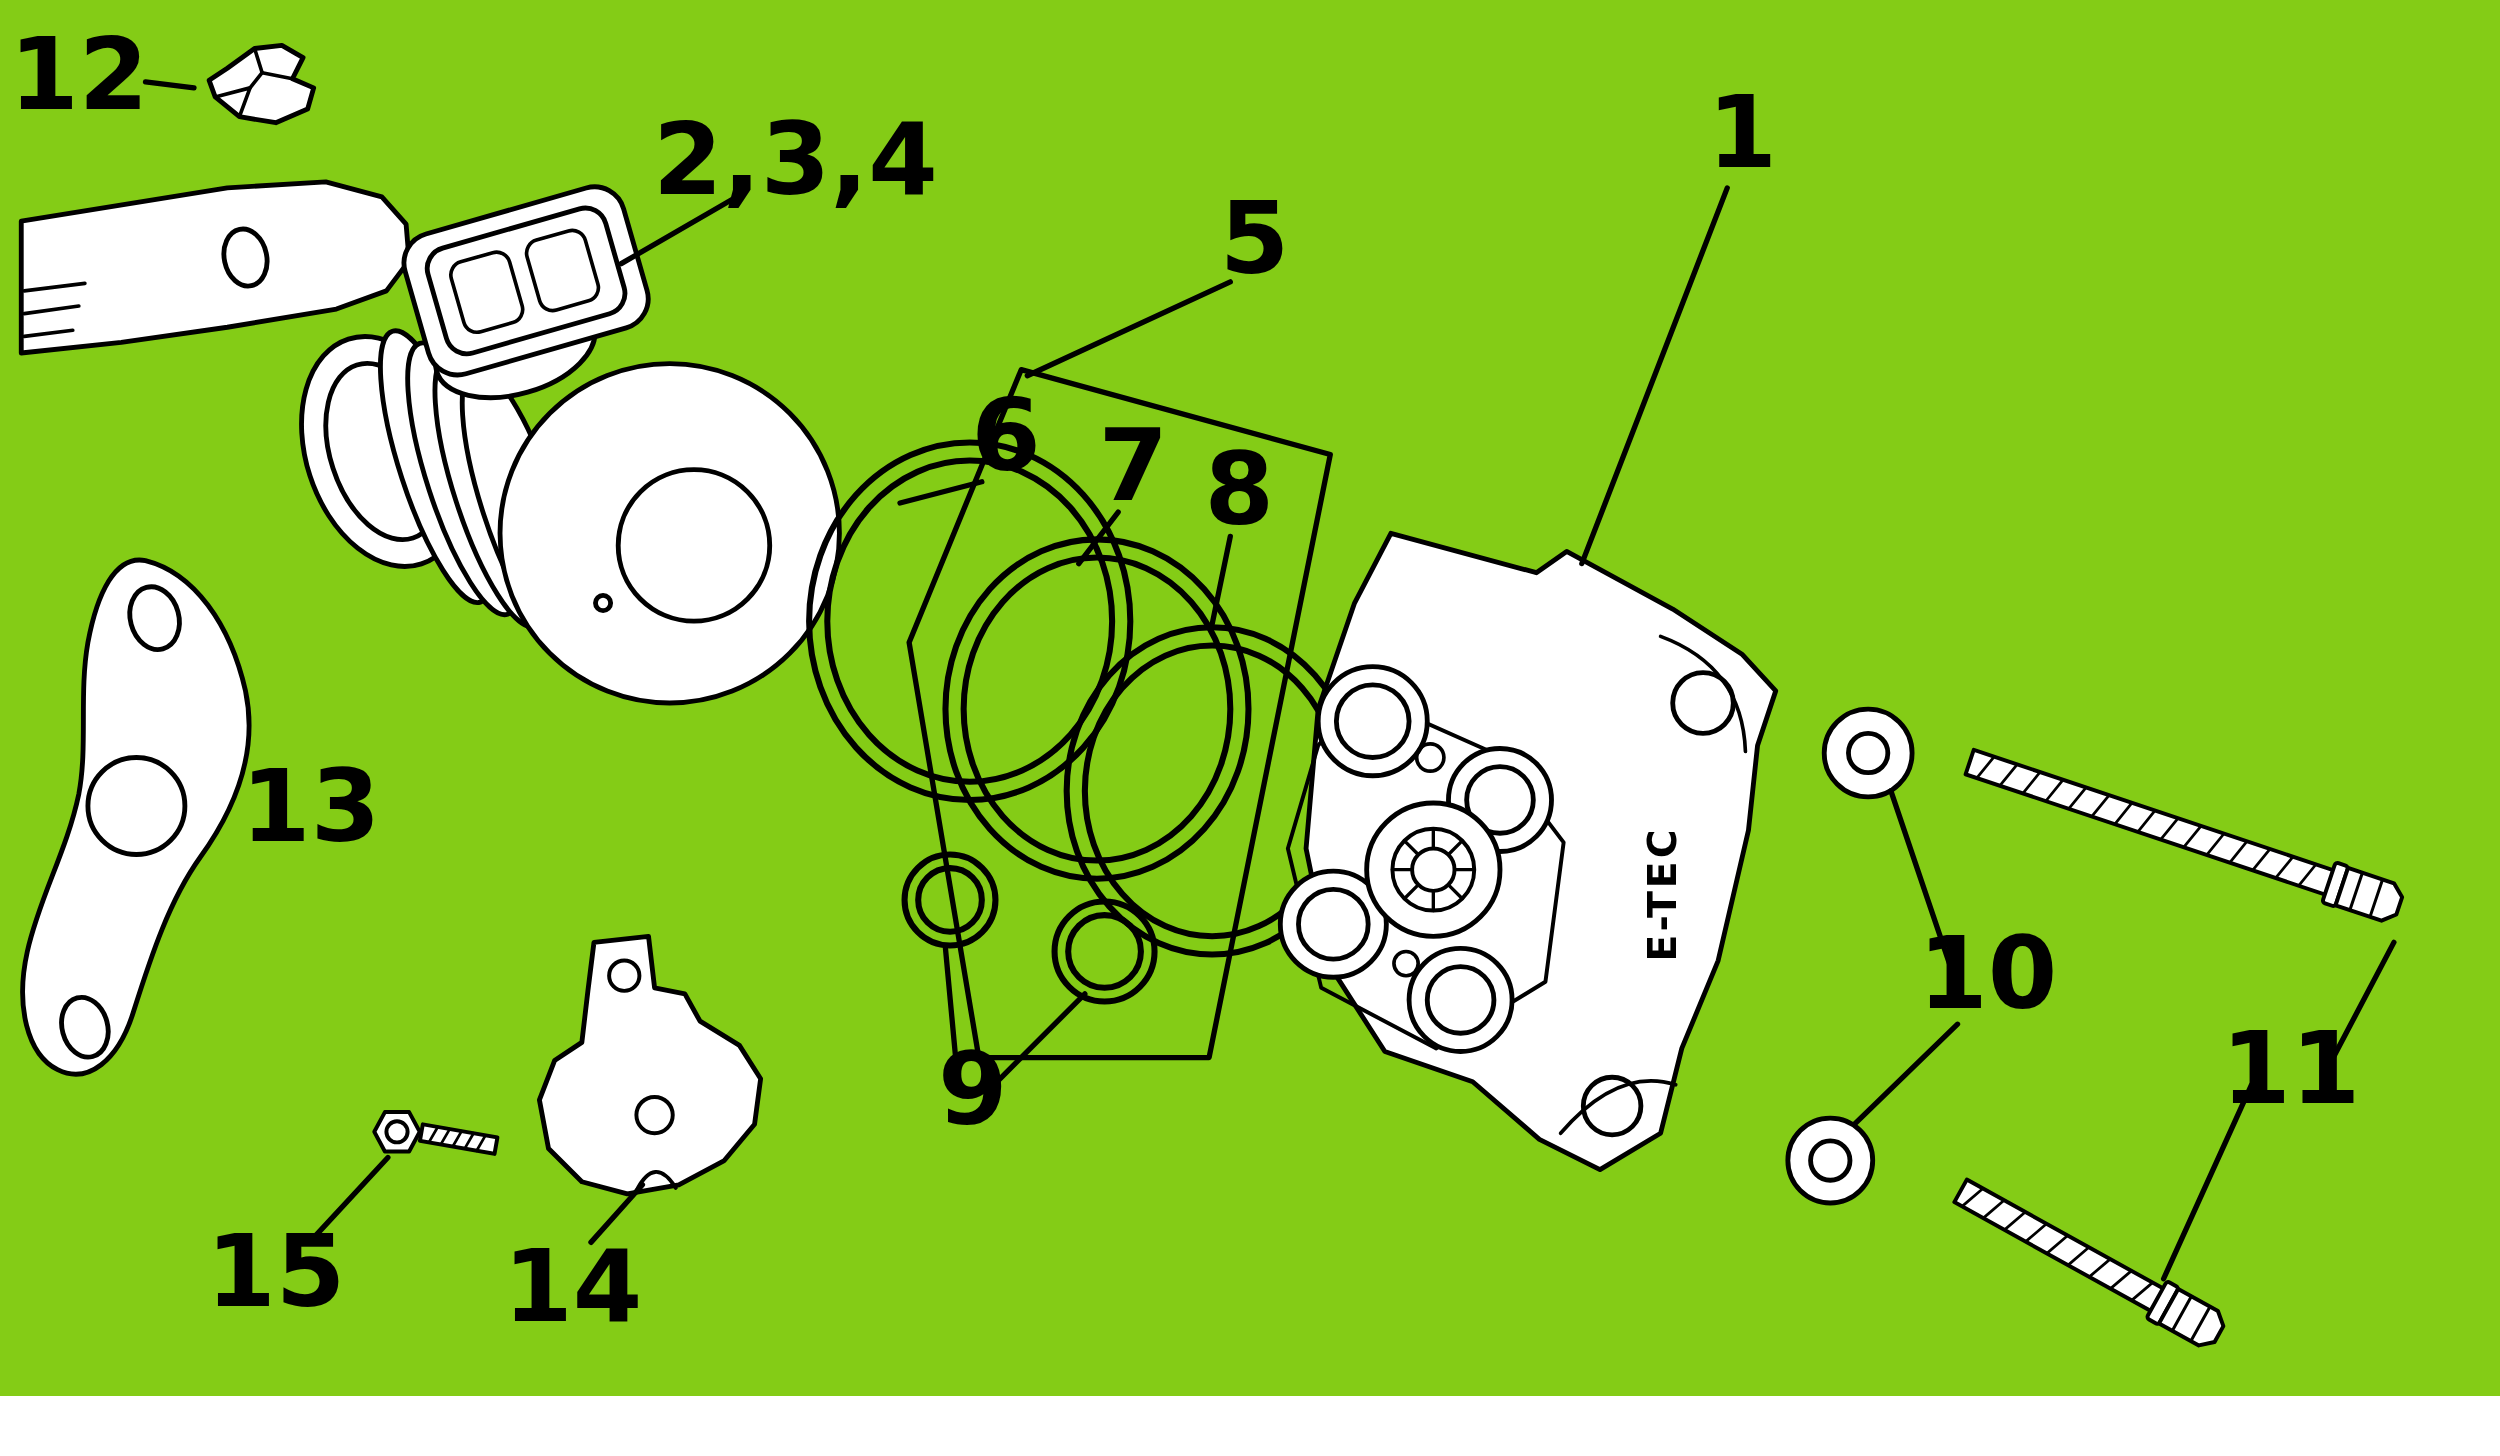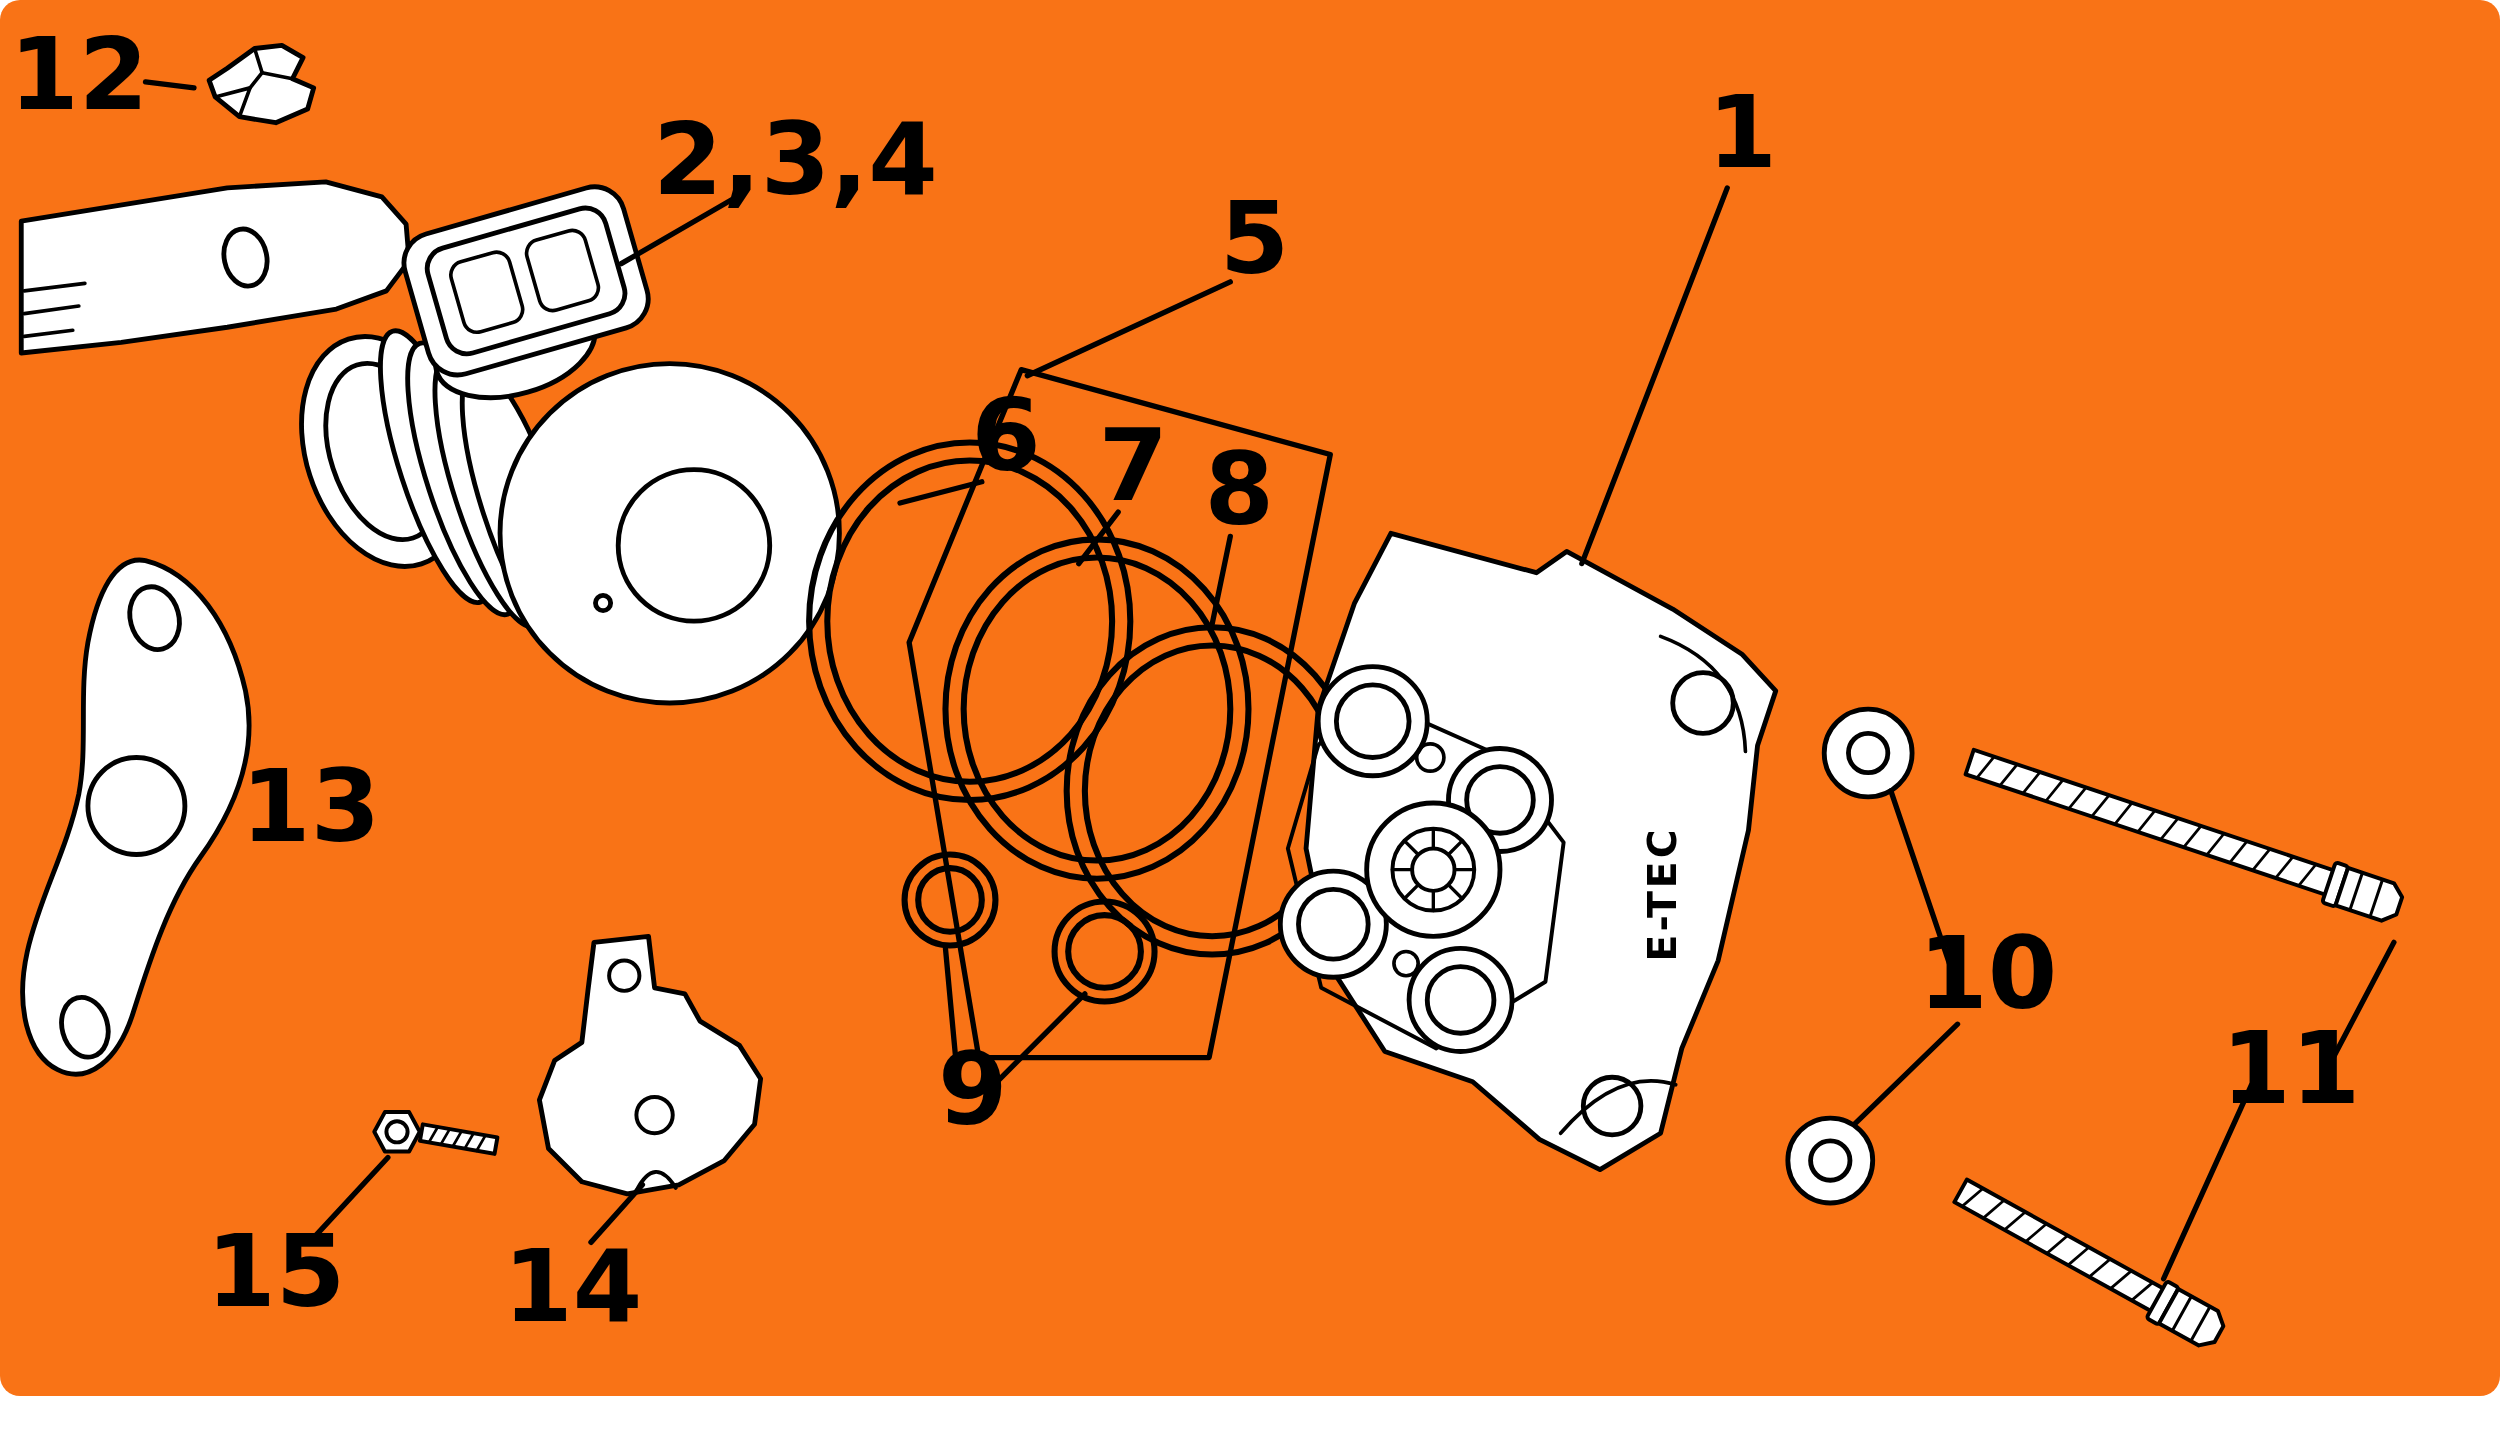--- a/index.html
+++ b/index.html
@@ -1,16 +1,16 @@
 <!DOCTYPE html>
 <html><head>
 <meta charset="utf-8">
 <style>
   html,body{margin:0;padding:0;background:#ffffff;}
-  .stage{position:relative;width:2500px;height:1396px;background:#f97316;overflow:hidden;border-radius:20px;}
+  .stage{position:relative;width:2500px;height:1396px;background:#84cc16;overflow:hidden;}
   svg{position:absolute;left:0;top:0;display:block;}
   .callout{font-family:"DejaVu Sans","Liberation Sans",sans-serif;font-weight:700;font-size:66px;fill:#000;}
   .marking{font-family:"DejaVu Sans","Liberation Sans",sans-serif;font-weight:700;font-size:26px;letter-spacing:2px;fill:#000;}
 </style>
 </head>
 <body>
 
 <div class="stage">
 <svg width="2500" height="1456" viewBox="0 0 1650 961">
 

